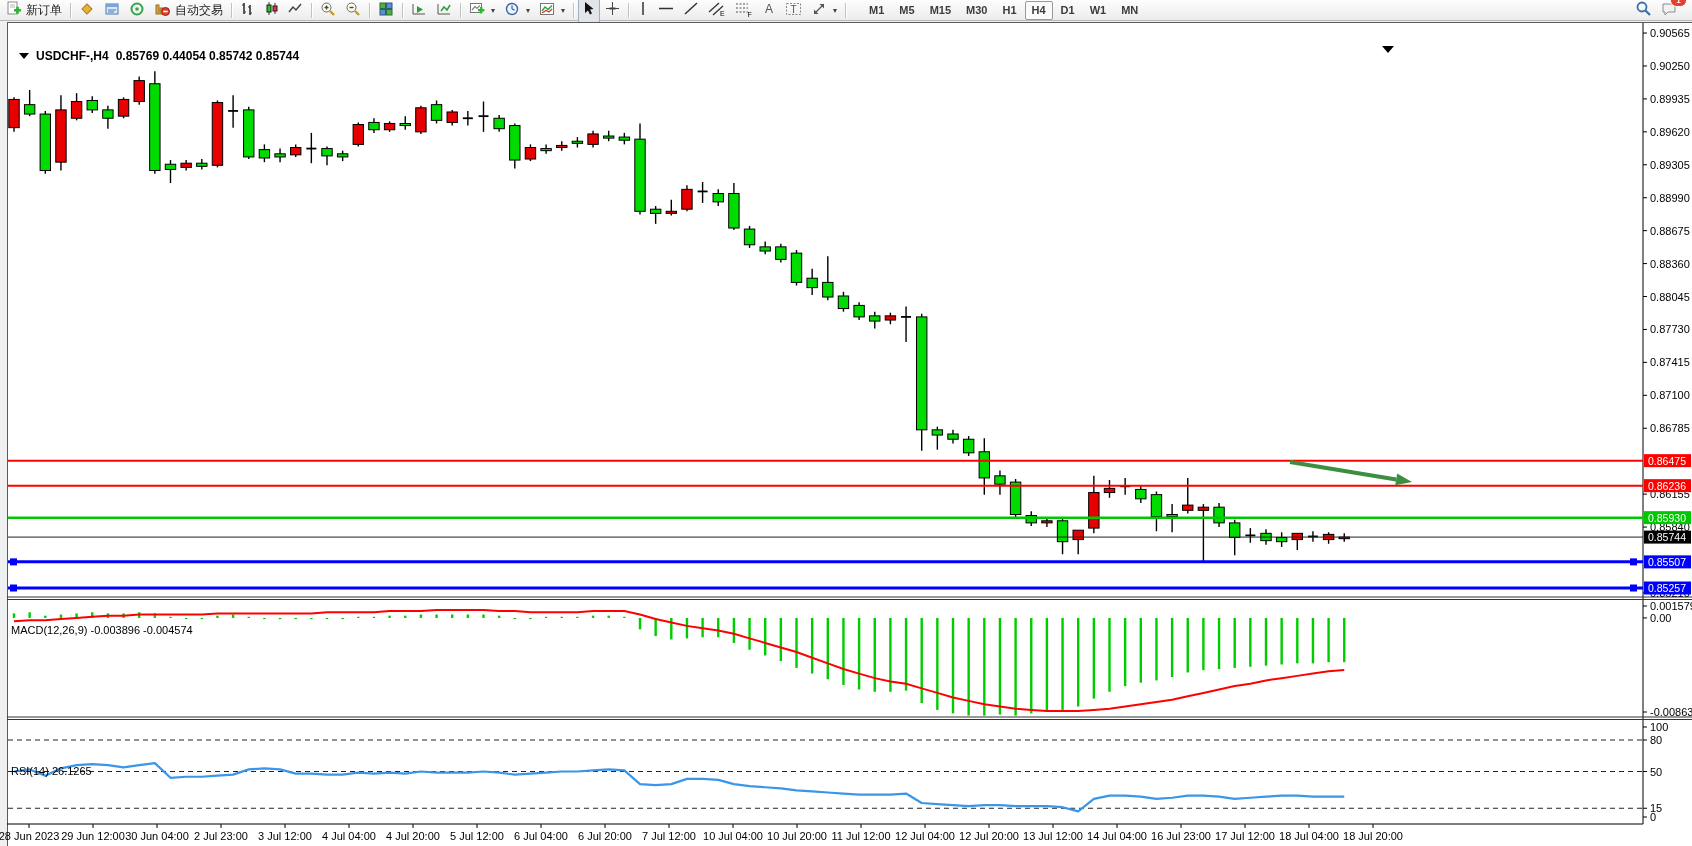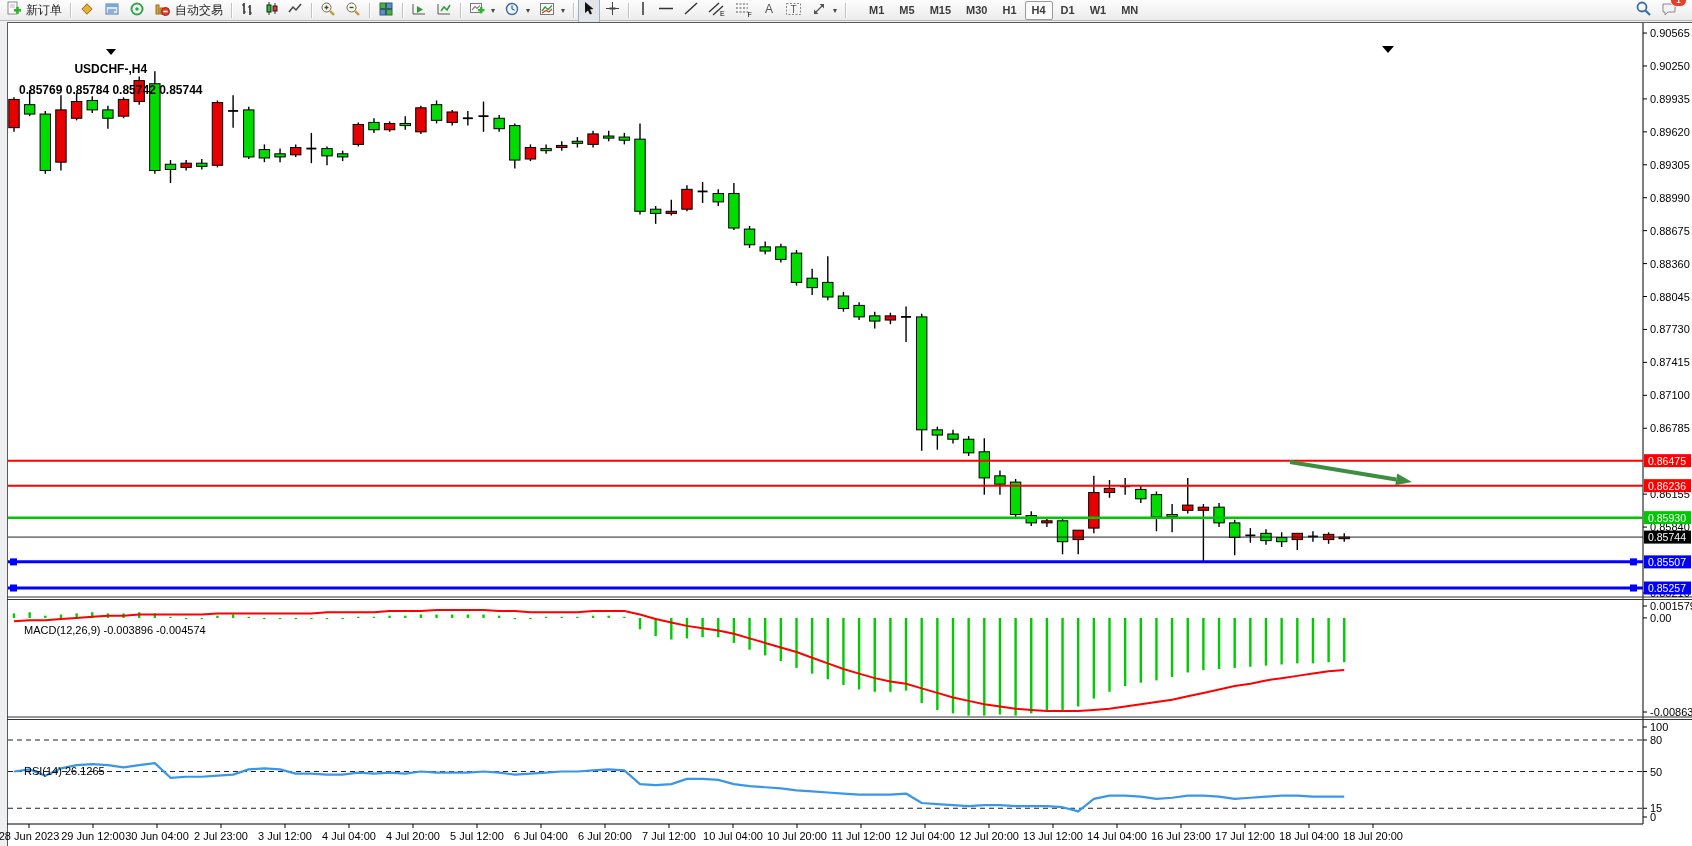--- a/index.html
+++ b/index.html
@@ -20,24 +20,24 @@
   .tf-btn.active{background:#fafafa;border:1px solid #9a9a9a;}
   .spacer{flex:1;}
   .badge{position:absolute;top:-4px;right:-6px;background:#e3402e;color:#fff;border-radius:8px;
          min-width:11px;height:11px;font:bold 8px/11px "Liberation Sans",sans-serif;text-align:center;
          padding:0 2px;border:1px solid #fff;}
   
   .chart-area{position:absolute;left:7px;top:22px;width:1685px;height:824px;background:#ffffff;
               border-left:1px solid #5a5a5a;border-top:1px solid #5a5a5a;box-sizing:border-box;}
   #chart-svg{position:absolute;left:0;top:0;}
   .chart-title{position:absolute;left:11px;top:26px;display:flex;align-items:center;gap:7px;
-               font:bold 12px "Liberation Sans",sans-serif;color:#000;z-index:5;flex-direction:column;}
+               font:bold 12px "Liberation Sans",sans-serif;color:#000;z-index:5;}
   .tri-down{width:0;height:0;border-left:5px solid transparent;border-right:5px solid transparent;
             border-top:6px solid #000;}
-  .ind-label{position:absolute;left:16px;font:11px "Liberation Sans",sans-serif;color:#000;z-index:5;}
+  .ind-label{position:absolute;left:3px;font:11px "Liberation Sans",sans-serif;color:#000;z-index:5;}
   #macd-label{top:601px;}
   #rsi-label{top:722px;margin-top:20px;}
   .shift-marker{position:absolute;left:1374px;top:23px;width:0;height:0;z-index:5;
             border-left:6px solid transparent;border-right:6px solid transparent;border-top:7px solid #000;}
   svg text{font-family:"Liberation Sans",sans-serif;}
 </style>
 </head>
 <body>
 
 <div class="app">
@@ -259,21 +259,21 @@
             <path d="M2 3 h12 v8 h-7 l-3 3 v-3 h-2 z" fill="#f2f2f2" stroke="#8a8a8a"></path>
           </svg></span>
       <span class="badge">1</span>
     </button>
   </div>
 
   <div class="chart-area">
     <div class="chart-title">
       <span class="tri-down"></span>
       <span>USDCHF-,H4</span>
-      <span>0.85769 0.85784 0.85742 0.85744</span>
+      <span>0.85769 0.44054 0.85742 0.85744</span>
     </div>
     <div class="shift-marker"></div>
     <div class="ind-label" id="macd-label">MACD(12,26,9) -0.003896 -0.004574</div>
     <div class="ind-label" id="rsi-label">RSI(14) 26.1265</div>
   </div>
   <svg id="chart-svg" width="1692" height="846">
       <line x1="1643" y1="23" x2="1643" y2="824" stroke="#000"></line>
       <line x1="7" y1="824" x2="1643" y2="824" stroke="#000"></line>
       <line x1="7" y1="597" x2="1692" y2="597" stroke="#333"></line>
       <line x1="7" y1="599.5" x2="1692" y2="599.5" stroke="#333"></line>

